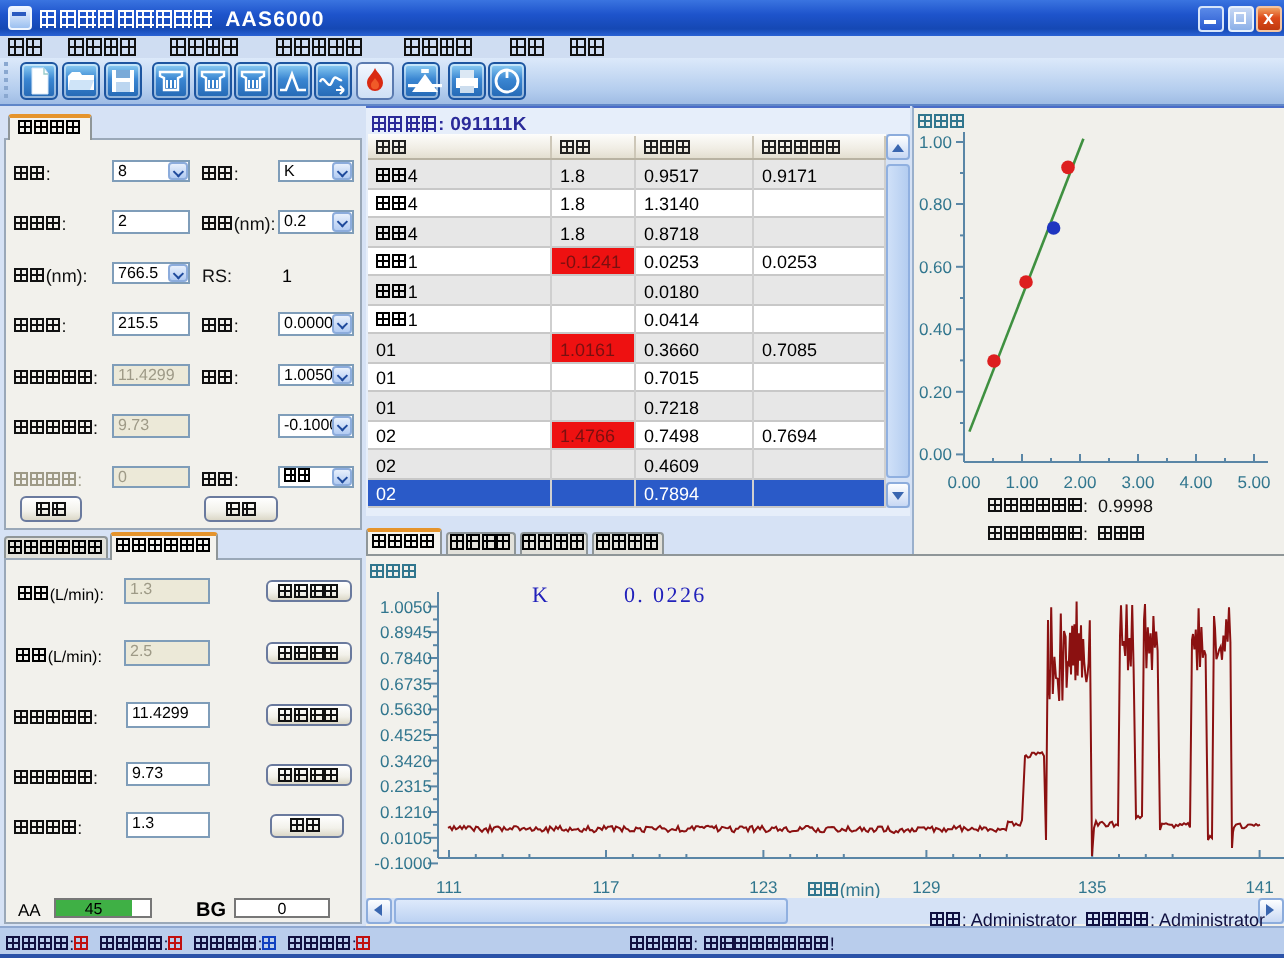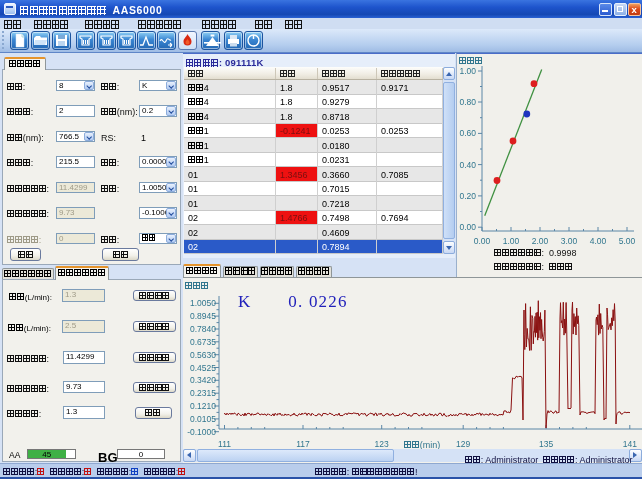--- a/index.html
+++ b/index.html
@@ -207,21 +207,21 @@
   </div>
 <div class="xpbtn" style="left:133px;top:289.5px;width:43px;height:11.5px;line-height:10px"><i class="z"></i><i class="z"></i><i class="z"></i><i class="z"></i></div>
 <div class="xpbtn" style="left:133px;top:320.5px;width:43px;height:11.5px;line-height:10px"><i class="z"></i><i class="z"></i><i class="z"></i><i class="z"></i></div>
 <div class="xpbtn" style="left:133px;top:351.5px;width:43px;height:11.5px;line-height:10px"><i class="z"></i><i class="z"></i><i class="z"></i><i class="z"></i></div>
 <div class="xpbtn" style="left:133px;top:381.5px;width:43px;height:11.5px;line-height:10px"><i class="z"></i><i class="z"></i><i class="z"></i><i class="z"></i></div>
 <div class="xpbtn" style="left:134.5px;top:407px;width:37px;height:11.5px;line-height:10px"><i class="z"></i><i class="z"></i></div>
 <div class="ab" style="left:9px;top:450px;font-size:8.5px;font-weight:normal">AA</div>
 <div class="ab" style="left:26.5px;top:448.5px;width:49px;height:10.5px;background:#fff;border:1px solid #777">
     <div style="width:82%;height:100%;background:#3fb045;color:#000;font-size:8px;text-align:center;line-height:9px">45</div>
   </div>
-<div class="ab" style="left:98px;top:450px;font-size:13px;font-weight:bold">BG</div>
+<div class="ab" style="left:98px;top:450px;font-size:10px;font-weight:bold">BG</div>
 <div class="ab" style="left:117px;top:448.5px;width:48px;height:10.5px;background:#fff;border:1px solid #777;text-align:center;font-size:8px;line-height:9px">0</div>
 <div class="ab" style="left:183px;top:53px;width:272px;height:205px;background:#e6eefa;border-top:1px solid #4a6cc8"></div>
 <div class="ab" style="left:186px;top:57px;color:#2a2a99;font-weight:bold;font-size:9px"><i class="zb"></i><i class="zb"></i><i class="zb"></i><i class="zb"></i>:<span style="margin-left:3px;font-size:9.5px;letter-spacing:.2px">091111K</span></div>
 <div class="ab" style="left:184px;top:67px;width:259px;height:13px;background:linear-gradient(#fdfdfb,#f0ede4 60%,#e3ded0);border-bottom:1px solid #b8b2a2"></div>
 <div class="ab" style="left:188px;top:69px;color:#222"><i class="z"></i><i class="z"></i></div>
 <div class="ab" style="left:275px;top:68px;width:1px;height:11px;background:#cdc7b8"></div>
 <div class="ab" style="left:280px;top:69px;color:#222"><i class="z"></i><i class="z"></i></div>
 <div class="ab" style="left:317px;top:68px;width:1px;height:11px;background:#cdc7b8"></div>
 <div class="ab" style="left:322px;top:69px;color:#222"><i class="z"></i><i class="z"></i><i class="z"></i></div>
 <div class="ab" style="left:376px;top:68px;width:1px;height:11px;background:#cdc7b8"></div>
@@ -233,21 +233,21 @@
 <div style="left:134px;top:2.5px;width:59px;position:absolute;padding-left:4px">0.9517</div>
 <div style="left:193px;top:2.5px;width:66px;position:absolute;padding-left:4px">0.9171</div>
 <div style="left:91px;top:0;width:1px;height:14.5px;background:#cfcfcf;position:absolute"></div>
 <div style="left:133px;top:0;width:1px;height:14.5px;background:#cfcfcf;position:absolute"></div>
 <div style="left:192px;top:0;width:1px;height:14.5px;background:#cfcfcf;position:absolute"></div>
 <div style="left:258px;top:0;width:1px;height:14.5px;background:#cfcfcf;position:absolute"></div>
 </div>
 <div class="ab" style="left:184px;top:94.5px;width:259px;height:14.5px;background:#ffffff;border-bottom:1px solid #c8c8c8;color:#000;font-size:9px">
 <div style="left:0px;top:2.5px;width:92px;position:absolute;padding-left:4px"><i class="z"></i><i class="z"></i>4</div>
 <div style="left:92px;top:2.5px;width:42px;position:absolute;padding-left:4px">1.8</div>
-<div style="left:134px;top:2.5px;width:59px;position:absolute;padding-left:4px">0.9279</div>
+<div style="left:134px;top:2.5px;width:59px;position:absolute;padding-left:4px">1.3140</div>
 <div style="left:193px;top:2.5px;width:66px;position:absolute;padding-left:4px"></div>
 <div style="left:91px;top:0;width:1px;height:14.5px;background:#cfcfcf;position:absolute"></div>
 <div style="left:133px;top:0;width:1px;height:14.5px;background:#cfcfcf;position:absolute"></div>
 <div style="left:192px;top:0;width:1px;height:14.5px;background:#cfcfcf;position:absolute"></div>
 <div style="left:258px;top:0;width:1px;height:14.5px;background:#cfcfcf;position:absolute"></div>
 </div>
 <div class="ab" style="left:184px;top:109.0px;width:259px;height:14.5px;background:#e7e7e7;border-bottom:1px solid #c8c8c8;color:#000;font-size:9px">
 <div style="left:0px;top:2.5px;width:92px;position:absolute;padding-left:4px"><i class="z"></i><i class="z"></i>4</div>
 <div style="left:92px;top:2.5px;width:42px;position:absolute;padding-left:4px">1.8</div>
 <div style="left:134px;top:2.5px;width:59px;position:absolute;padding-left:4px">0.8718</div>
@@ -273,30 +273,30 @@
 <div style="left:134px;top:2.5px;width:59px;position:absolute;padding-left:4px">0.0180</div>
 <div style="left:193px;top:2.5px;width:66px;position:absolute;padding-left:4px"></div>
 <div style="left:91px;top:0;width:1px;height:14.5px;background:#cfcfcf;position:absolute"></div>
 <div style="left:133px;top:0;width:1px;height:14.5px;background:#cfcfcf;position:absolute"></div>
 <div style="left:192px;top:0;width:1px;height:14.5px;background:#cfcfcf;position:absolute"></div>
 <div style="left:258px;top:0;width:1px;height:14.5px;background:#cfcfcf;position:absolute"></div>
 </div>
 <div class="ab" style="left:184px;top:152.5px;width:259px;height:14.5px;background:#ffffff;border-bottom:1px solid #c8c8c8;color:#000;font-size:9px">
 <div style="left:0px;top:2.5px;width:92px;position:absolute;padding-left:4px"><i class="z"></i><i class="z"></i>1</div>
 <div style="left:92px;top:2.5px;width:42px;position:absolute;padding-left:4px"></div>
-<div style="left:134px;top:2.5px;width:59px;position:absolute;padding-left:4px">0.0231</div>
+<div style="left:134px;top:2.5px;width:59px;position:absolute;padding-left:4px">0.0414</div>
 <div style="left:193px;top:2.5px;width:66px;position:absolute;padding-left:4px"></div>
 <div style="left:91px;top:0;width:1px;height:14.5px;background:#cfcfcf;position:absolute"></div>
 <div style="left:133px;top:0;width:1px;height:14.5px;background:#cfcfcf;position:absolute"></div>
 <div style="left:192px;top:0;width:1px;height:14.5px;background:#cfcfcf;position:absolute"></div>
 <div style="left:258px;top:0;width:1px;height:14.5px;background:#cfcfcf;position:absolute"></div>
 </div>
 <div class="ab" style="left:184px;top:167.0px;width:259px;height:14.5px;background:#e7e7e7;border-bottom:1px solid #c8c8c8;color:#000;font-size:9px">
 <div style="left:0px;top:2.5px;width:92px;position:absolute;padding-left:4px">01</div>
-<div style="left:92px;top:2.5px;width:42px;position:absolute;padding-left:4px;background:#ee1111;color:#7a1010;top:0;height:13.5px;padding-top:2.5px;width:41px">1.3456</div>
+<div style="left:92px;top:2.5px;width:42px;position:absolute;padding-left:4px;background:#ee1111;color:#7a1010;top:0;height:13.5px;padding-top:2.5px;width:41px">1.0161</div>
 <div style="left:134px;top:2.5px;width:59px;position:absolute;padding-left:4px">0.3660</div>
 <div style="left:193px;top:2.5px;width:66px;position:absolute;padding-left:4px">0.7085</div>
 <div style="left:91px;top:0;width:1px;height:14.5px;background:#cfcfcf;position:absolute"></div>
 <div style="left:133px;top:0;width:1px;height:14.5px;background:#cfcfcf;position:absolute"></div>
 <div style="left:192px;top:0;width:1px;height:14.5px;background:#cfcfcf;position:absolute"></div>
 <div style="left:258px;top:0;width:1px;height:14.5px;background:#cfcfcf;position:absolute"></div>
 </div>
 <div class="ab" style="left:184px;top:181.5px;width:259px;height:14.5px;background:#ffffff;border-bottom:1px solid #c8c8c8;color:#000;font-size:9px">
 <div style="left:0px;top:2.5px;width:92px;position:absolute;padding-left:4px">01</div>
 <div style="left:92px;top:2.5px;width:42px;position:absolute;padding-left:4px"></div>
@@ -399,21 +399,21 @@
     <circle cx="70.8" cy="62" r="3.4" fill="#1f35c0"></circle>
   </svg>
 <div class="ab" style="left:494px;top:248px;color:#111"><i class="z"></i><i class="z"></i><i class="z"></i><i class="z"></i><i class="z"></i><i class="z"></i>:&nbsp;&nbsp;0.9998</div>
 <div class="ab" style="left:494px;top:262px;color:#111"><i class="z"></i><i class="z"></i><i class="z"></i><i class="z"></i><i class="z"></i><i class="z"></i>:&nbsp;&nbsp;<i class="z"></i><i class="z"></i><i class="z"></i></div>
 <div class="ab" style="left:183px;top:277px;width:459px;height:186px;background:#f2f1ec;border-top:1px solid #8f9698"></div>
 <div class="tab on" style="left:183px;top:263.5px;width:38px;height:13.5px;line-height:11.5px"><i class="z"></i><i class="z"></i><i class="z"></i><i class="z"></i></div>
 <div class="tab off" style="left:223px;top:266.3px;width:35px;height:11px;line-height:9px"><i class="z"></i><i class="z"></i><i class="z"></i><i class="z"></i></div>
 <div class="tab off" style="left:259.5px;top:266.3px;width:34.5px;height:11px;line-height:9px"><i class="z"></i><i class="z"></i><i class="z"></i><i class="z"></i></div>
 <div class="tab off" style="left:296px;top:266.3px;width:35.5px;height:11px;line-height:9px"><i class="z"></i><i class="z"></i><i class="z"></i><i class="z"></i></div>
 <div class="ab teal" style="left:185px;top:281px"><i class="z"></i><i class="z"></i><i class="z"></i></div>
-<div class="ab" style="left:238px;top:292px;font-family:'Liberation Serif',serif;font-size:17px;color:#2222bb">K<span style="margin-left:38px;letter-spacing:1.2px">0. 0226</span></div>
+<div class="ab" style="left:266px;top:292px;font-family:'Liberation Serif',serif;font-size:11px;color:#2222bb">K<span style="margin-left:38px;letter-spacing:1.2px">0. 0226</span></div>
 <svg class="ab" style="left:183px;top:277px" width="459" height="186" viewBox="0 0 459 186">
     <line x1="36" y1="19" x2="36" y2="152" stroke="#5a86a6"></line>
     <line x1="36" y1="152" x2="459" y2="152" stroke="#5a86a6"></line>
     <line x1="31" y1="26.3" x2="36" y2="26.3" stroke="#5a86a6"></line>
     <text x="33" y="29.3" font-size="8.5" fill="#31768e" text-anchor="end" font-family="Liberation Sans">1.0050</text>
     <line x1="33.5" y1="32.7" x2="36" y2="32.7" stroke="#5a86a6"></line>
     <line x1="31" y1="39.1" x2="36" y2="39.1" stroke="#5a86a6"></line>
     <text x="33" y="42.1" font-size="8.5" fill="#31768e" text-anchor="end" font-family="Liberation Sans">0.8945</text>
     <line x1="33.5" y1="45.6" x2="36" y2="45.6" stroke="#5a86a6"></line>
     <line x1="31" y1="52.0" x2="36" y2="52.0" stroke="#5a86a6"></line>

